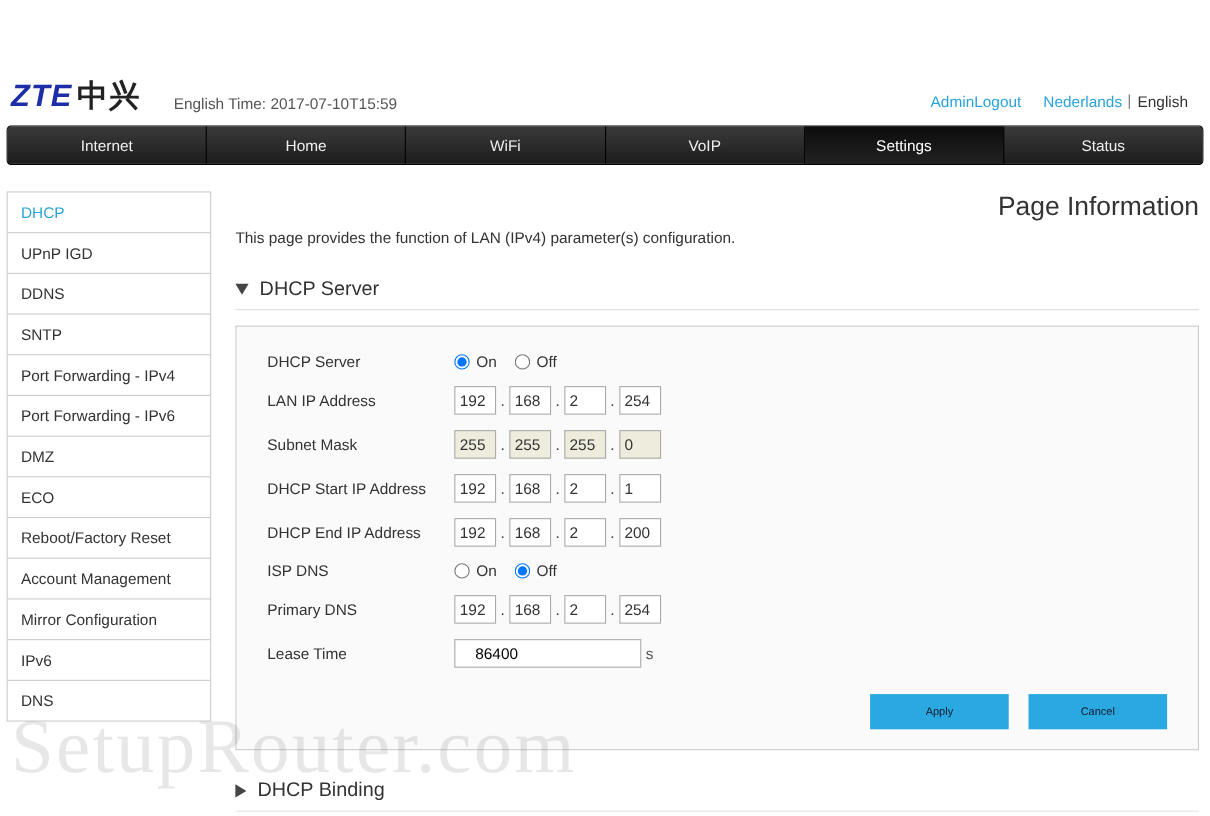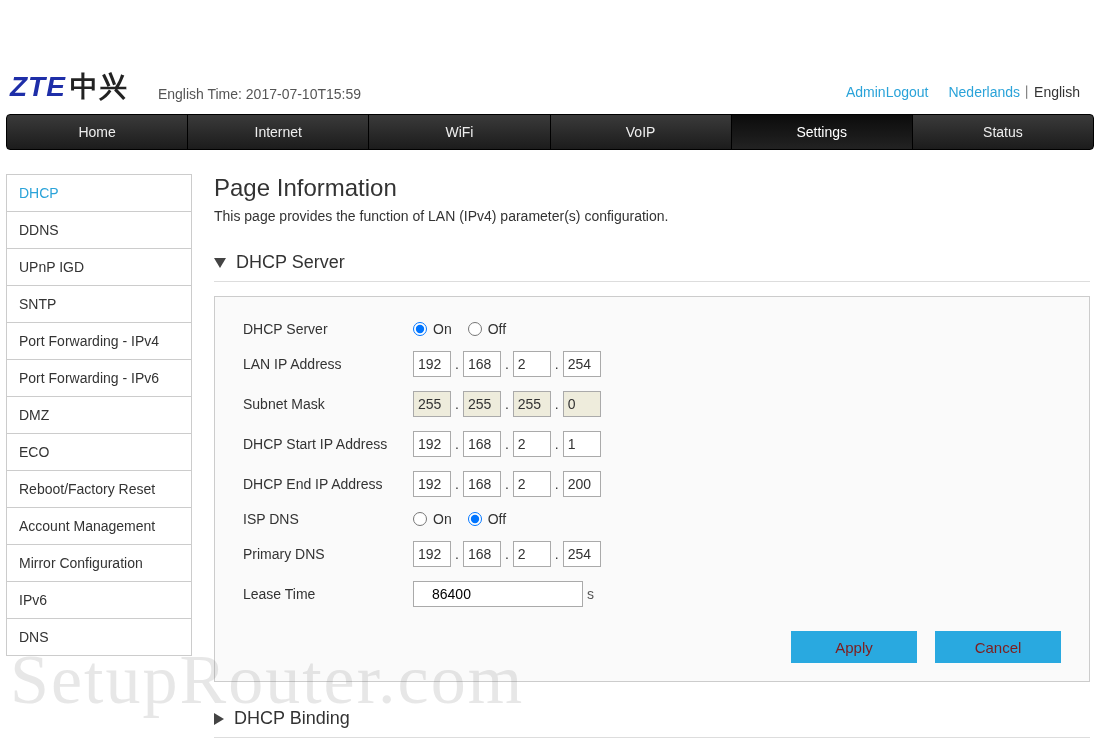--- a/index.html
+++ b/index.html
@@ -83,20 +83,21 @@
     font-size: 14px;
   }
   .sidebar-item:last-child { border-bottom: none; }
   .sidebar-item.active { color: #2aa3d9; }
   .content { flex: 1; min-width:0; }
   .page-title {
     font-size: 24px;
     font-weight: 400;
     color: #333;
     margin-bottom: 6px;
+    text-align: right;
   }
   .page-desc {
     font-size: 14px;
     color: #333;
     margin-bottom: 28px;
   }
   .section-hdr {
     display:flex;
     align-items:center;
     gap:10px;
@@ -158,25 +159,25 @@
   }
   .unit { margin-left:4px; color:#555; }
   .btn-row {
     display:flex;
     justify-content:flex-end;
     gap: 18px;
     margin-top: 24px;
   }
   .btn {
     background: #29a9e0;
-    color:#7f1d1d;
+    color:#0f172a;
     border:none;
     width: 126px;
     height: 32px;
-    font-size:15px;
+    font-size:10px;
     cursor:pointer;
   }
   .section-collapsed {
     margin-top: 26px;
     display:flex;
     align-items:center;
     gap:10px;
     font-size:18px;
     color:#333;
     border-bottom:1px solid #ddd;
@@ -211,33 +212,33 @@
     <span class="hlink">Admin</span>
     <span class="hlink">Logout</span>
     <span style="width:20px"></span>
     <span class="hlink">Nederlands</span>
     <span class="sep">丨</span>
     <span class="lang-active">English</span>
   </div>
 </div>
 
 <div class="navbar" id="navbar">
+    <div class="nav-item">Internet</div>
     <div class="nav-item">Home</div>
-    <div class="nav-item">Internet</div>
     <div class="nav-item">WiFi</div>
     <div class="nav-item">VoIP</div>
     <div class="nav-item active">Settings</div>
     <div class="nav-item">Status</div>
   </div>
 
 <div class="body-area">
   <div class="sidebar" id="sidebar">
       <div class="sidebar-item active">DHCP</div>
+      <div class="sidebar-item">UPnP IGD</div>
       <div class="sidebar-item">DDNS</div>
-      <div class="sidebar-item">UPnP IGD</div>
       <div class="sidebar-item">SNTP</div>
       <div class="sidebar-item">Port Forwarding - IPv4</div>
       <div class="sidebar-item">Port Forwarding - IPv6</div>
       <div class="sidebar-item">DMZ</div>
       <div class="sidebar-item">ECO</div>
       <div class="sidebar-item">Reboot/Factory Reset</div>
       <div class="sidebar-item">Account Management</div>
       <div class="sidebar-item">Mirror Configuration</div>
       <div class="sidebar-item">IPv6</div>
       <div class="sidebar-item">DNS</div>

